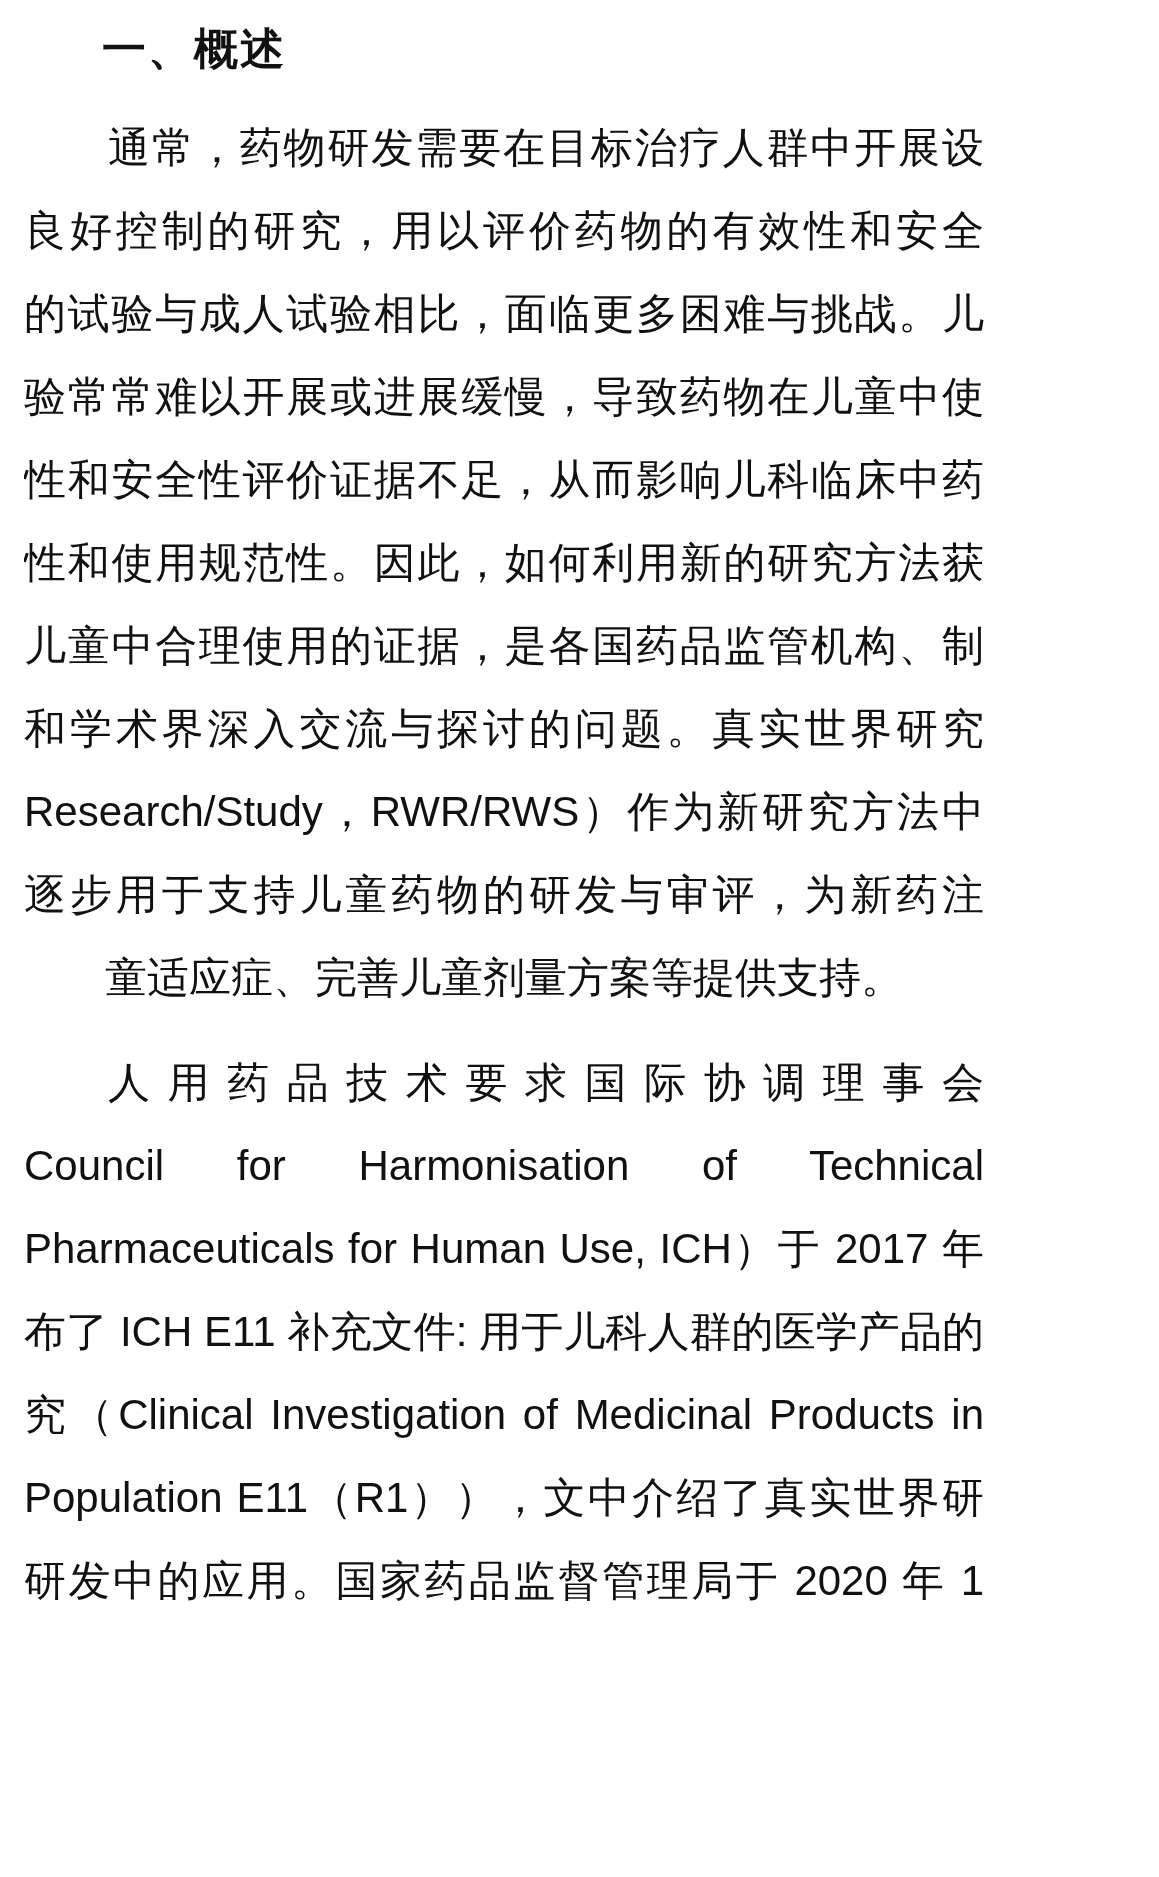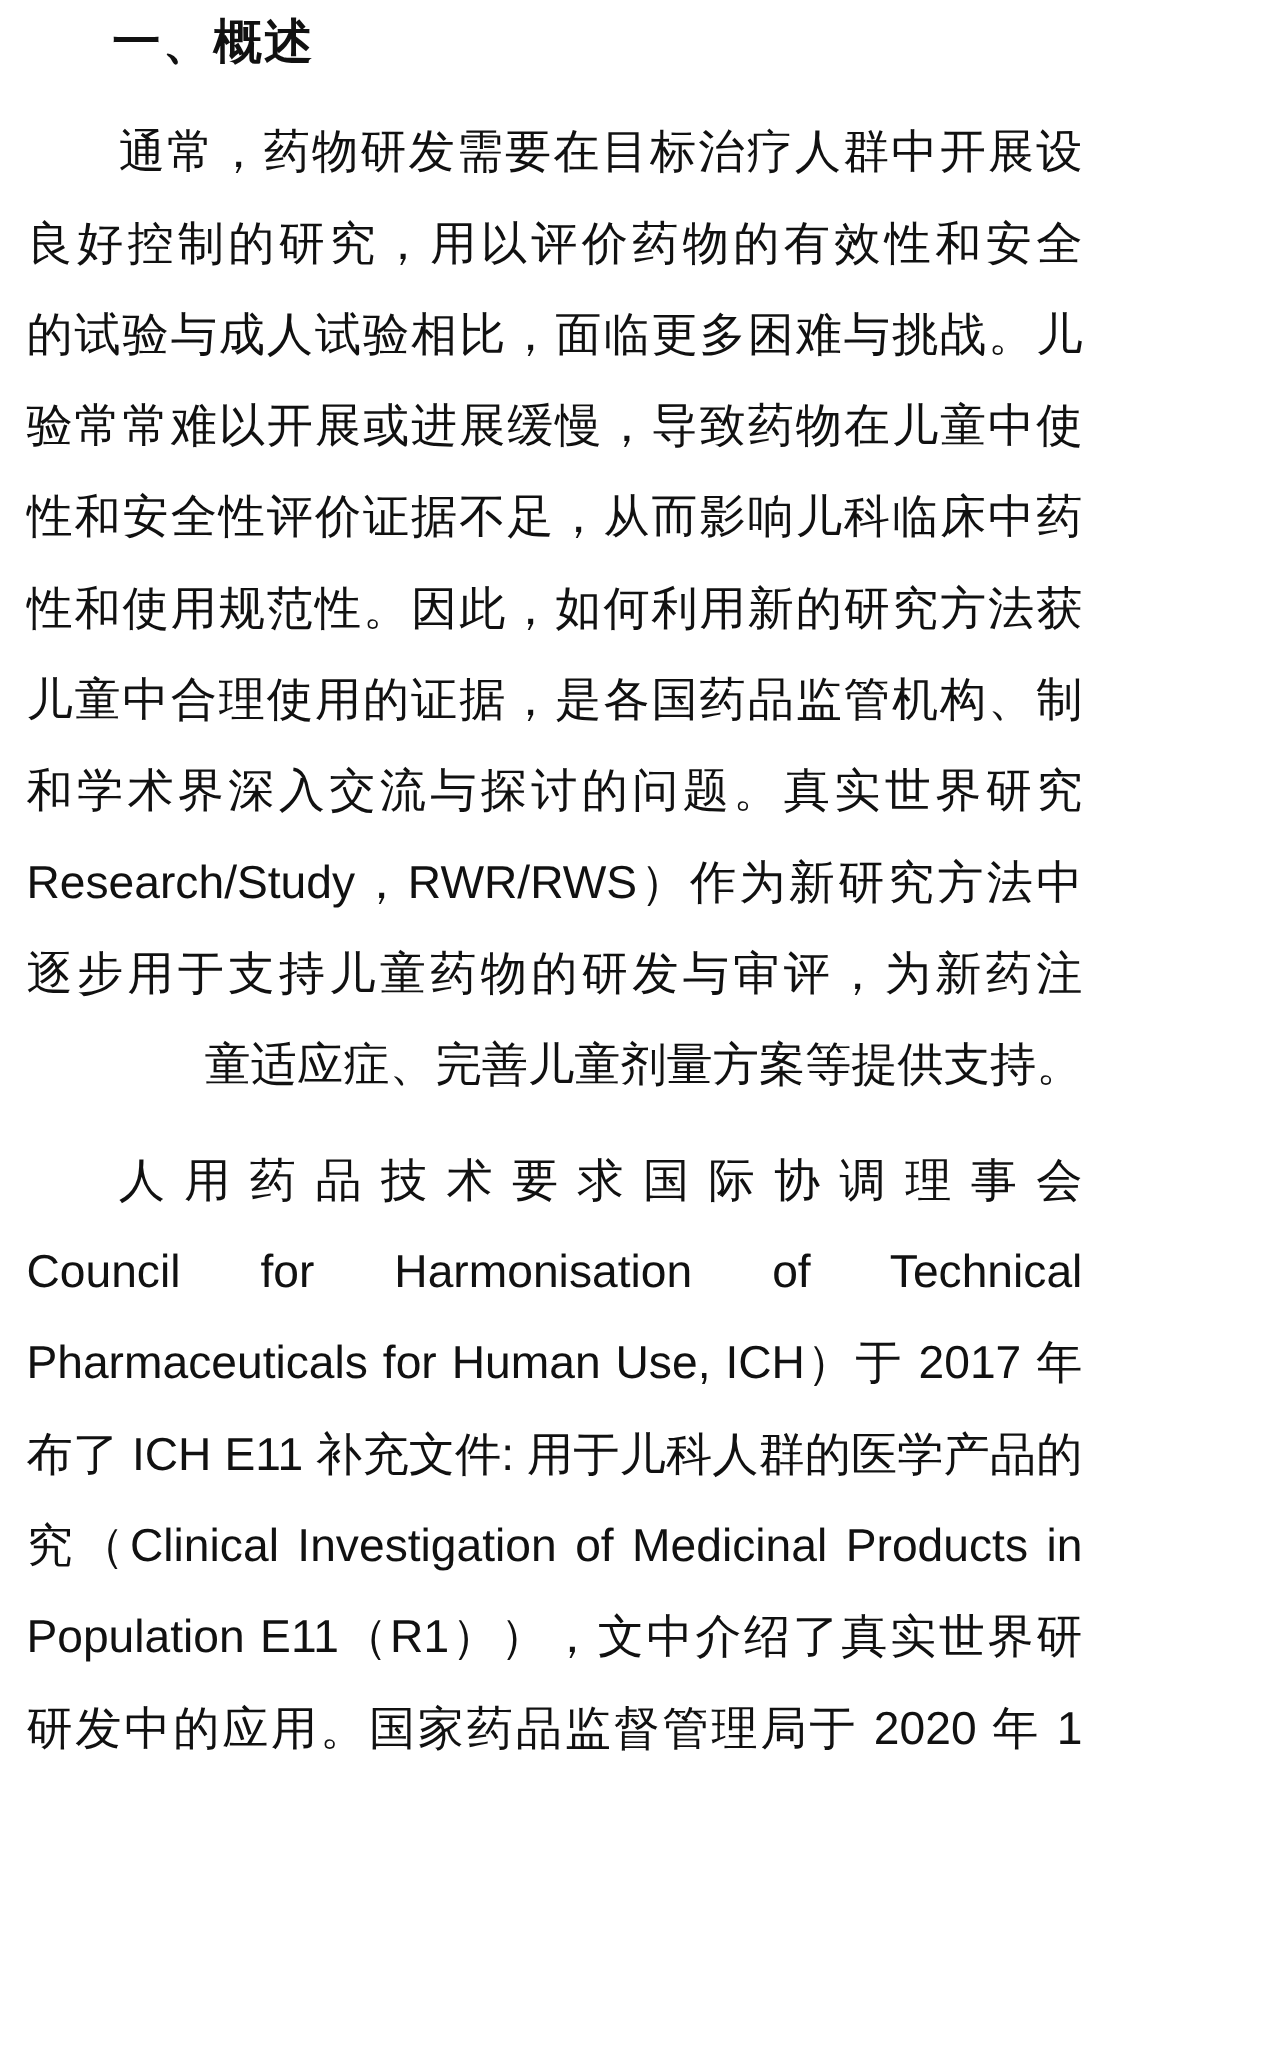--- a/index.html
+++ b/index.html
@@ -12,21 +12,21 @@
     background:var(--bg-color);
   }
   .page{
     position:relative;
     width:1008px;
     height:1877px;
     margin:0;
     background:var(--bg-color);
     color:var(--text-color);
     box-sizing:border-box;
-    padding:0 24px;
+    padding:10px 24px;
     overflow:hidden;
   }
   .heading{
     font-family:"Liberation Sans","DejaVu Sans",sans-serif;
     font-weight:700;
     font-size:44px;
     line-height:50px;
     margin:14px 0 0 0;
     text-indent:78px;
     letter-spacing:2px;
@@ -48,21 +48,21 @@
     line-height:83px;
     overflow:hidden;
     text-align:justify;
     text-align-last:justify;
     text-justify:inter-character;
   }
   .para .line:first-child{
     text-indent:84px;
   }
   .ragged-last .line:last-child{
-    text-align:right;
+    text-align:center;
     text-align-last:auto;
   }
 </style>
 </head>
 <body>
 
 <div class="page">
   <h1 class="heading">一、概述</h1>
 
   <div class="para para-overview ragged-last">

